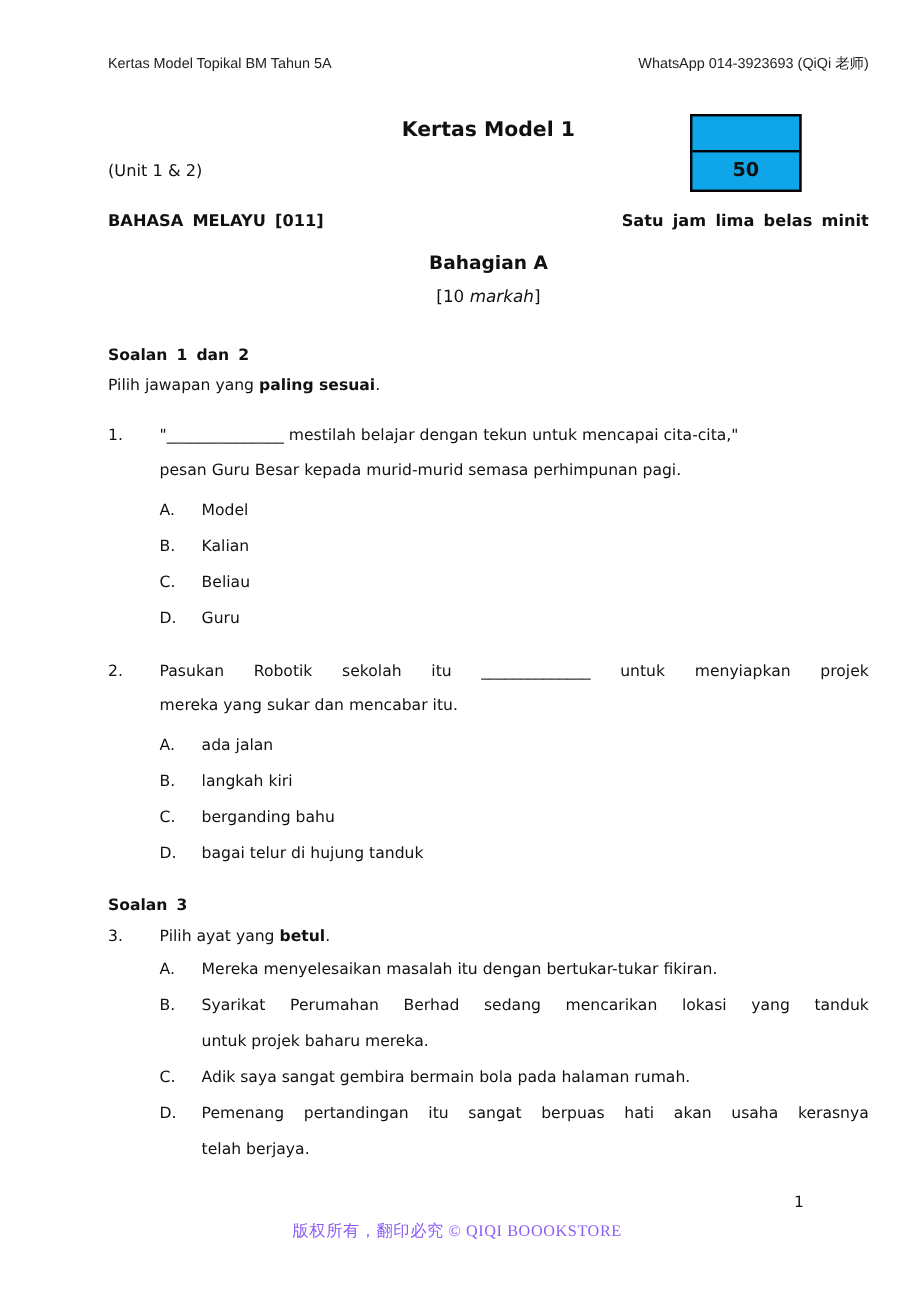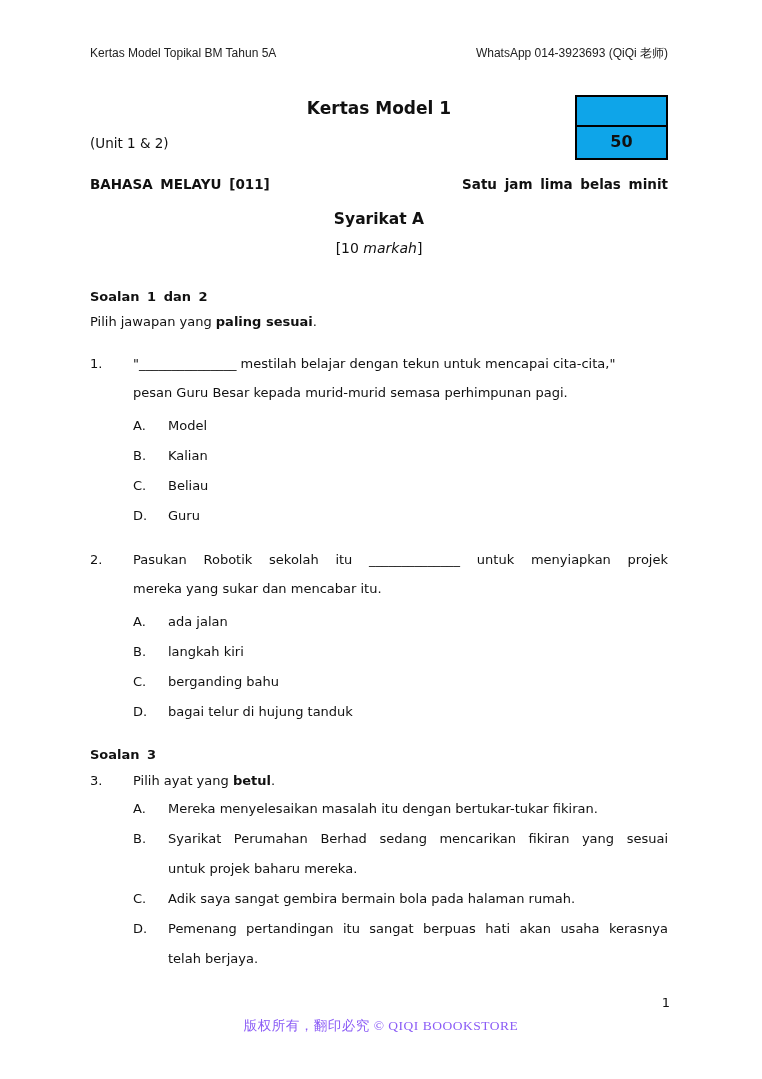--- a/index.html
+++ b/index.html
@@ -8,21 +8,21 @@
     position: relative;
     width: 762px;
     height: 1079px;
     margin: 0 auto;
     background: #ffffff;
     color: #111111;
     font-family: "DejaVu Sans", sans-serif;
     font-size: 13px;
     overflow: hidden;
   }
-  .content { padding: 45px 94px 0 90px; }
+  .content { padding: 45px 38px 0 90px; }
 
   .b { font-weight: bold; }
   .i { font-style: italic; }
 
   .header-row {
     display: flex;
     justify-content: space-between;
     font-family: "Liberation Sans", sans-serif;
     font-size: 12px;
     line-height: 16px;
@@ -159,21 +159,21 @@
     </div>
 
     <div class="title-main">Kertas Model 1</div>
     <div class="title-sub">(Unit 1 &amp; 2)</div>
 
     <div class="subject-row">
       <span>BAHASA MELAYU [011]</span>
       <span>Satu jam lima belas minit</span>
     </div>
 
-    <div class="section-name">Syarikat A</div>
+    <div class="section-name">Bahagian A</div>
     <div class="section-marks"><span>[10 </span><span class="i">markah</span><span>]</span></div>
 
     <div class="soalan-heading sh-1">Soalan 1 dan 2</div>
     <div class="instruction"><span>Pilih jawapan yang </span><span class="b">paling sesuai</span><span>.</span></div>
 
     <div class="q q-1">
       <div class="q-num">1.</div>
       <div class="q-body">
         <div class="q-line nowrap">"_______________ mestilah belajar dengan tekun untuk mencapai cita-cita,"</div>
         <div class="q-line nowrap">pesan Guru Besar kepada murid-murid semasa perhimpunan pagi.</div>
@@ -233,21 +233,21 @@
         <div class="opts">
           <div class="opt">
               <span class="opt-letter">A.</span>
               <span class="opt-text">
                 <span class="opt-line">Mereka menyelesaikan masalah itu dengan bertukar-tukar fikiran.</span>
               </span>
             </div>
           <div class="opt">
               <span class="opt-letter">B.</span>
               <span class="opt-text">
-                <span class="opt-line just">Syarikat Perumahan Berhad sedang mencarikan fikiran yang sesuai</span>
+                <span class="opt-line just">Syarikat Perumahan Berhad sedang mencarikan lokasi yang tanduk</span>
                 <span class="opt-line">untuk projek baharu mereka.</span>
               </span>
             </div>
           <div class="opt">
               <span class="opt-letter">C.</span>
               <span class="opt-text">
                 <span class="opt-line">Adik saya sangat gembira bermain bola pada halaman rumah.</span>
               </span>
             </div>
           <div class="opt">

